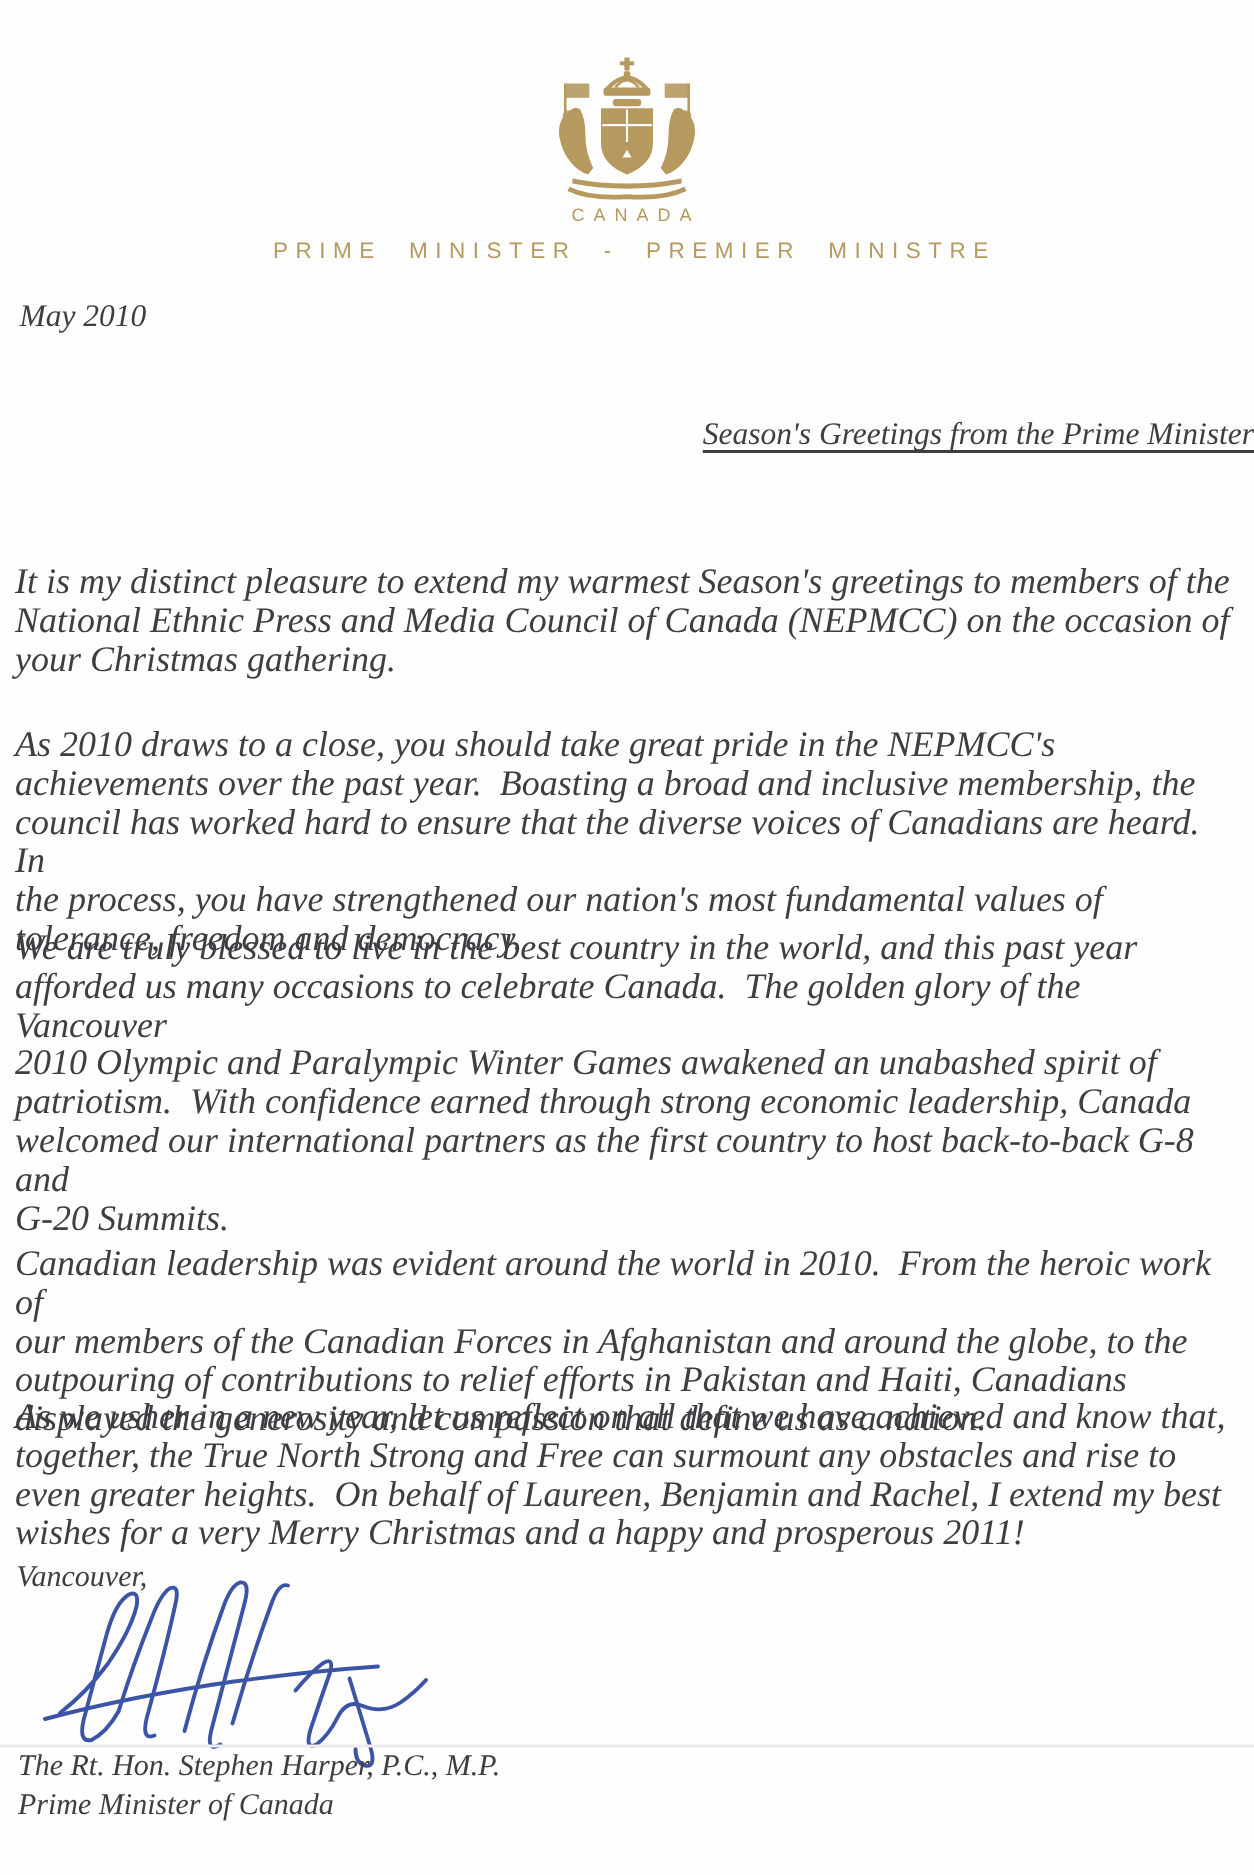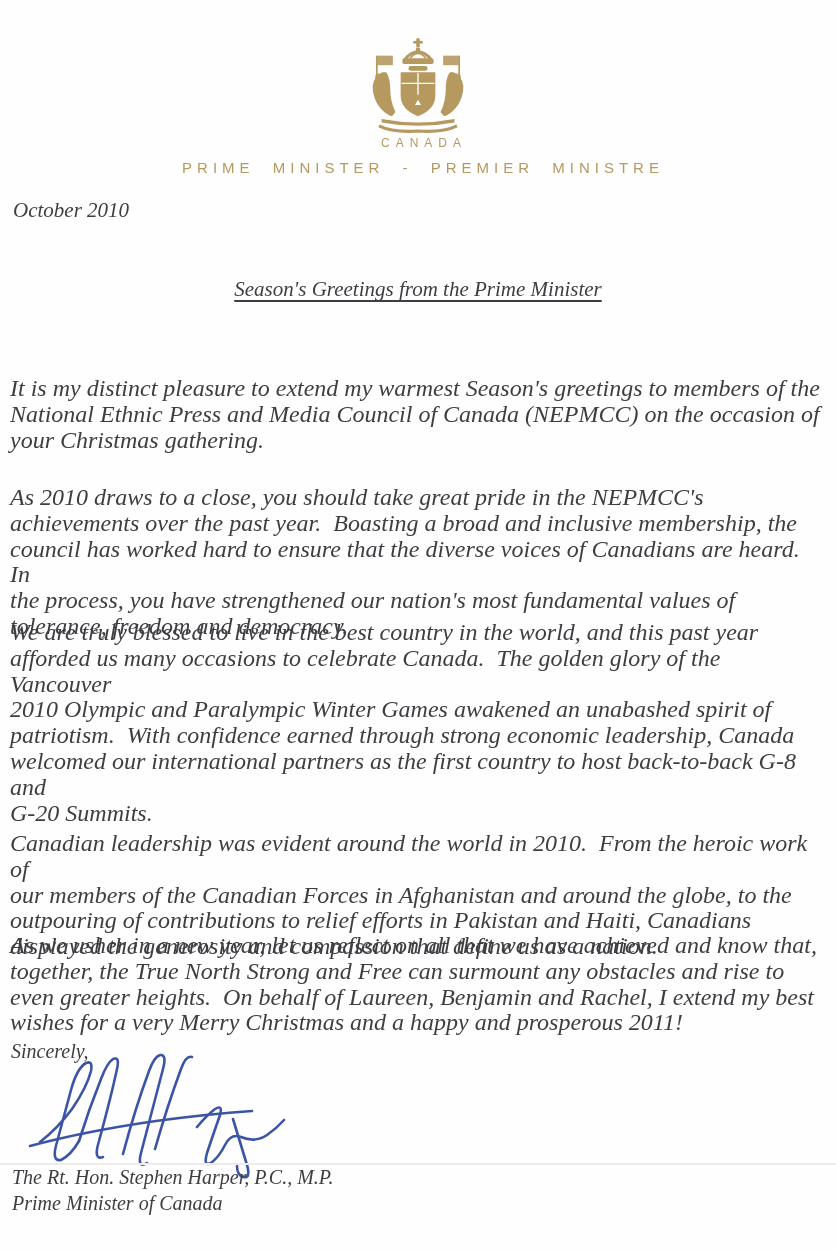--- a/index.html
+++ b/index.html
@@ -28,21 +28,21 @@
   }
   .office-line {
     top:159px; left:0; width:100%;
     text-align:center;
     font-size:15px; letter-spacing:5px; word-spacing:9px; padding-left:5px;
     font-weight:500;
   }
 
   .date { left:13px; top:198px; font-size:21px; font-style:italic; }
 
-  .subject-wrap { top:277px; left:0; width:100%; text-align:center; }
+  .subject-wrap { top:277px; left:0; width:100%; text-align:right; }
   .subject {
     font-size:21px; font-style:italic;
     text-decoration:underline;
     text-underline-offset:4px;
   }
 
   .body-par {
     left:10px; width:816px;
     font-size:24px; font-style:italic;
     line-height:25.8px;
@@ -98,21 +98,21 @@
     <path d="M75 72 l3.5 6 h-7 Z" fill="#fdfdfd"></path>
 
     <path class="g-fill" d="M33 94 Q75 102 117 94 L117 98 Q75 106 33 98 Z"></path>
     <path class="g-stroke" d="M30 102 Q46 110 75 108 Q104 110 120 102" stroke-width="3.6"></path>
   </svg>
 
   <div class="abs canada-label sans gold">CANADA</div>
 
   <div class="abs office-line sans gold">PRIME MINISTER - PREMIER MINISTRE</div>
 
-  <div class="abs date">October 2010</div>
+  <div class="abs date">May 2010</div>
 
   <div class="abs subject-wrap">
     <span class="subject">Season's Greetings from the Prime Minister</span>
   </div>
 
   <p class="abs body-par p1">It is my distinct pleasure to extend my warmest Season's greetings to members of the
 National Ethnic Press and Media Council of Canada (NEPMCC) on the occasion of
 your Christmas gathering.</p>
   <p class="abs body-par p2">As 2010 draws to a close, you should take great pride in the NEPMCC's
 achievements over the past year.&nbsp; Boasting a broad and inclusive membership, the
@@ -127,21 +127,21 @@
 G-20 Summits.</p>
   <p class="abs body-par p4">Canadian leadership was evident around the world in 2010.&nbsp; From the heroic work of
 our members of the Canadian Forces in Afghanistan and around the globe, to the
 outpouring of contributions to relief efforts in Pakistan and Haiti, Canadians
 displayed the generosity and compassion that define us as a nation.</p>
   <p class="abs body-par p5">As we usher in a new year, let us reflect on all that we have achieved and know that,
 together, the True North Strong and Free can surmount any obstacles and rise to
 even greater heights.&nbsp; On behalf of Laureen, Benjamin and Rachel, I extend my best
 wishes for a very Merry Christmas and a happy and prosperous 2011!</p>
 
-  <div class="abs closing">Sincerely,</div>
+  <div class="abs closing">Vancouver,</div>
 
   <svg class="abs signature" width="264" height="138" viewBox="0 0 264 138" aria-hidden="true">
     <path d="M14 94 Q32 80 46 61 Q61 39 65 23 Q67 12 60 15 Q51 20 45 42 Q37 72 31 94 Q25 114 35 112 Q45 107 53 93"></path>
     <path d="M53 93 Q63 61 75 31 Q81 15 87 11 Q94 8 91 21 Q85 49 73 93 Q67 113 77 109"></path>
     <path d="M97 106 Q109 61 123 23 Q128 9 134 7 Q141 6 137 21 Q127 59 115 105 Q111 121 121 115"></path>
     <path d="M129 101 Q141 59 155 21 Q160 7 166 9"></path>
     <path d="M4 98 Q60 83 130 73 Q182 66 226 63"></path>
     <path d="M171 79 Q181 67 189 61 Q197 56 194 67 Q187 87 181 105 Q177 119 185 115 Q193 109 199 97 Q205 85 215 89 Q229 95 241 87 Q251 80 258 72"></path>
     <path d="M207 71 Q215 97 221 117 Q225 131 217 129 Q211 127 211 118"></path>
   </svg>

